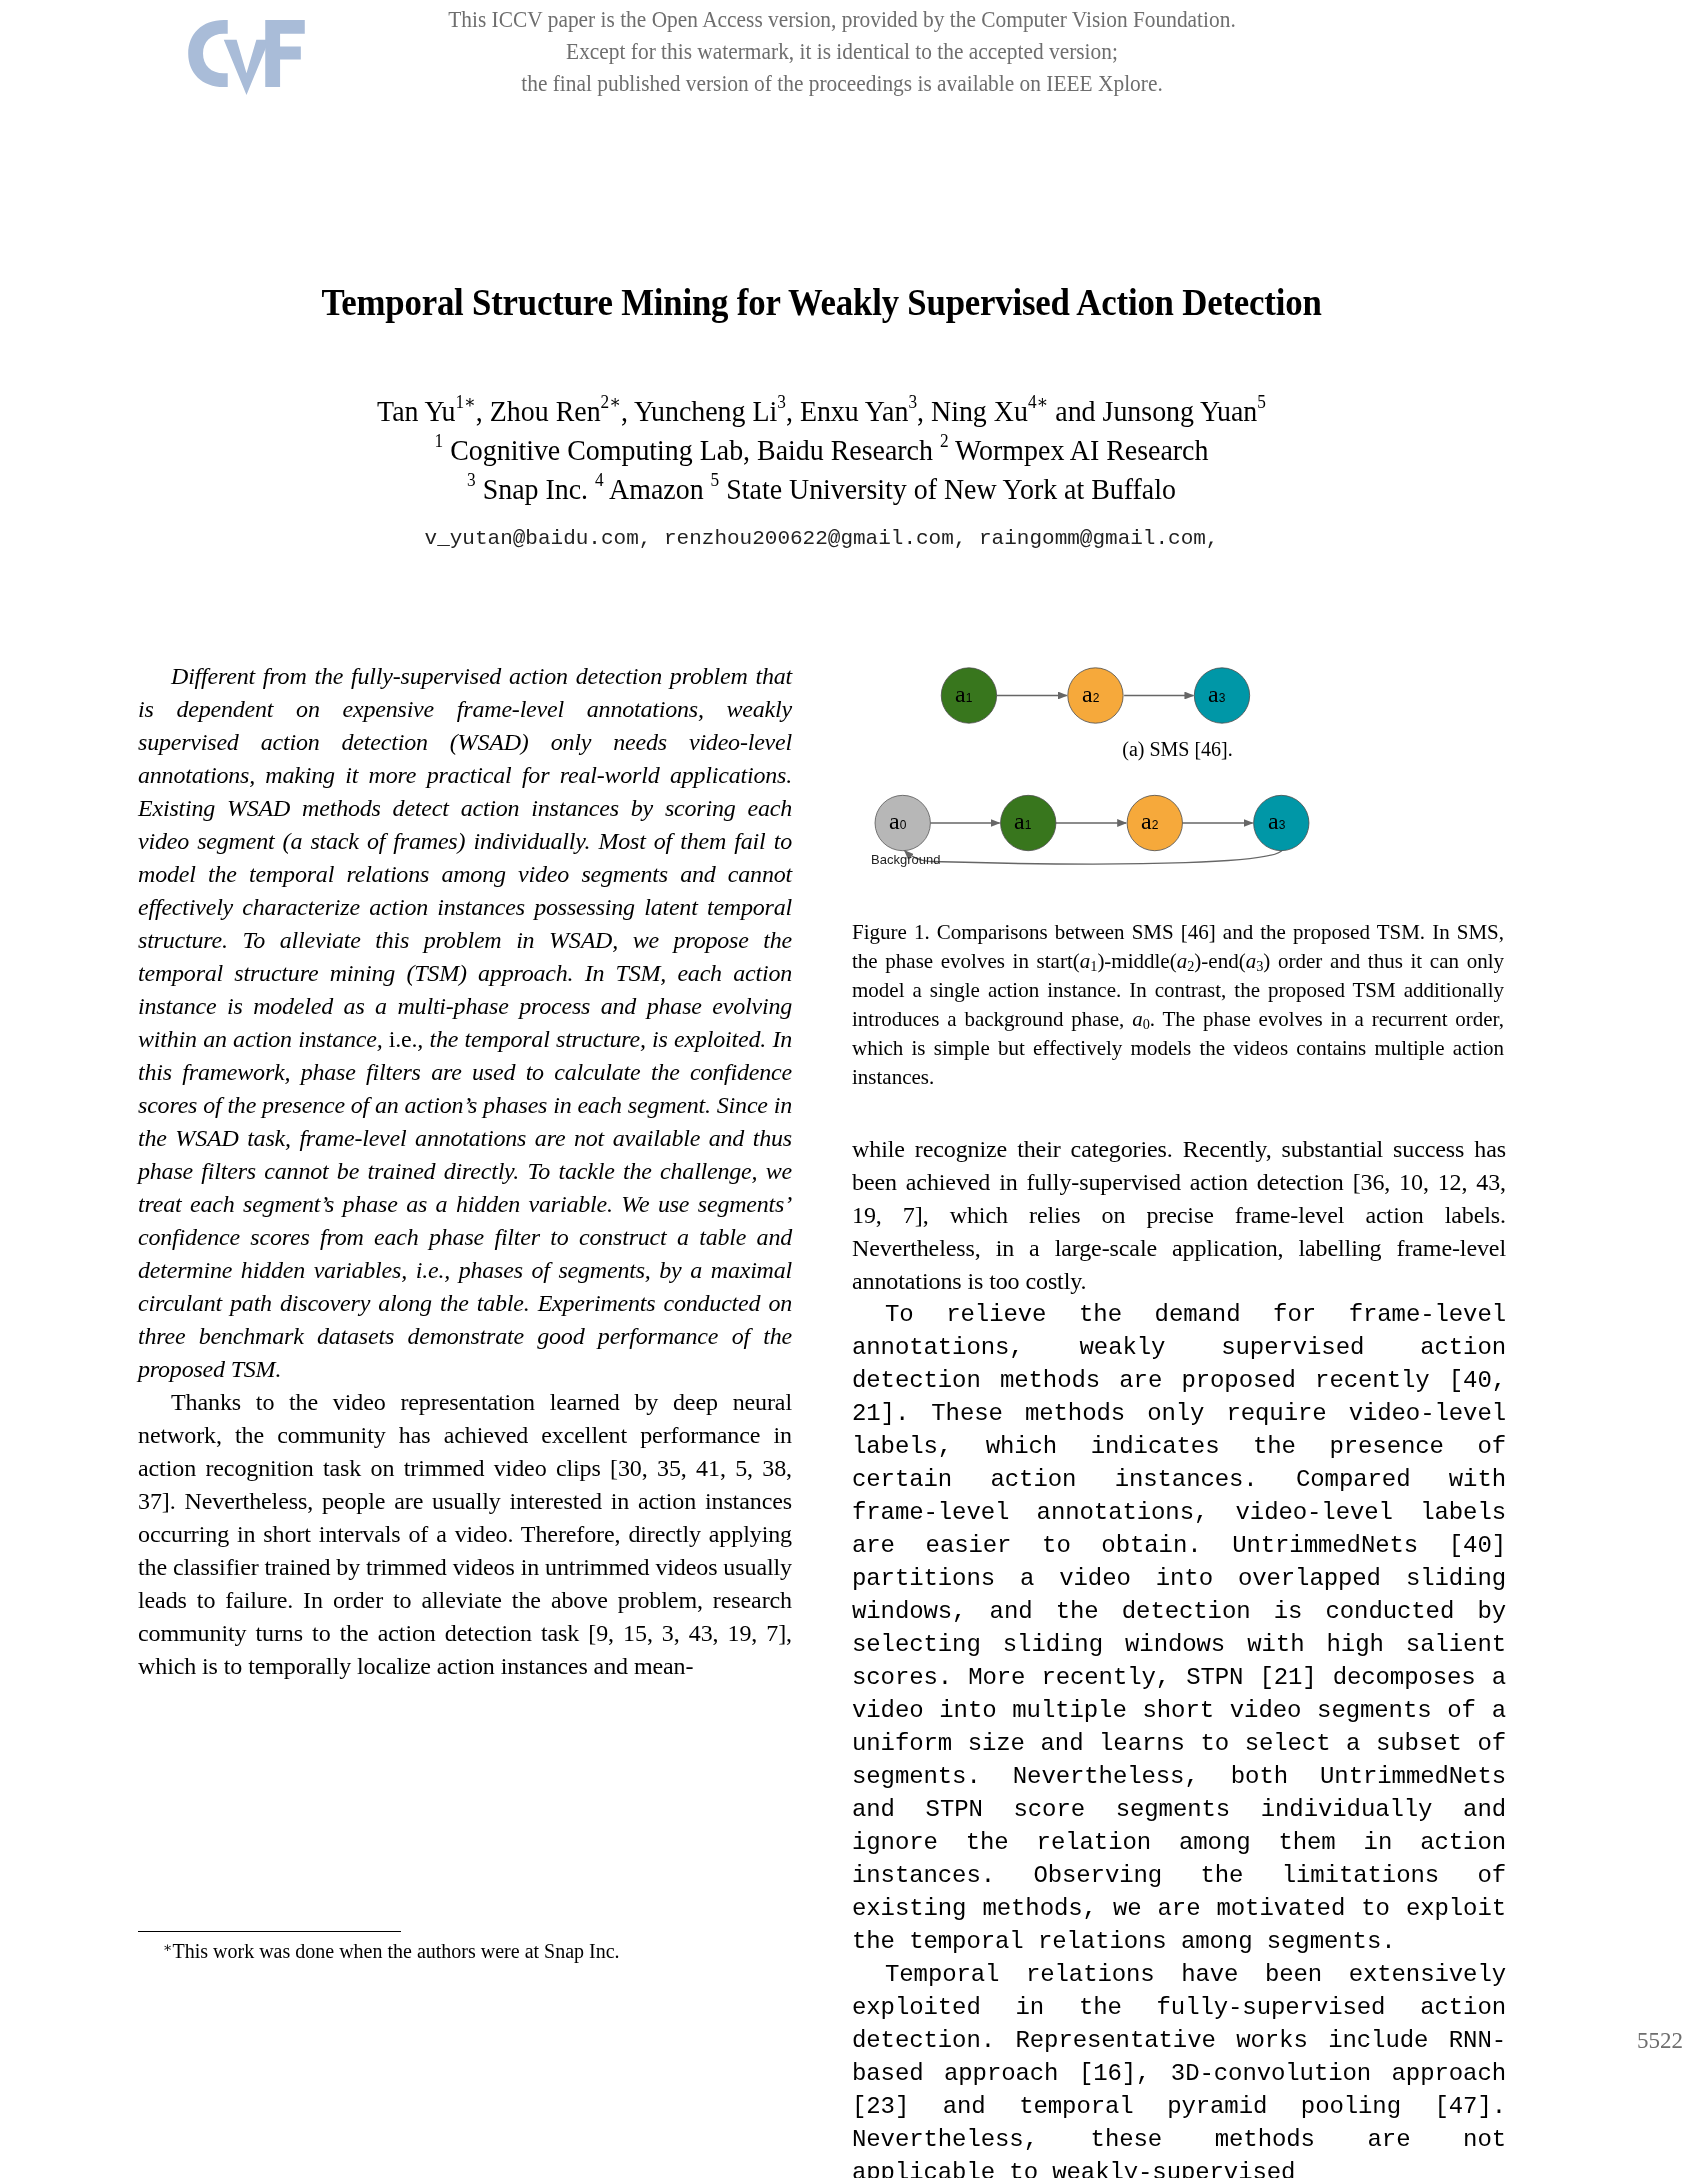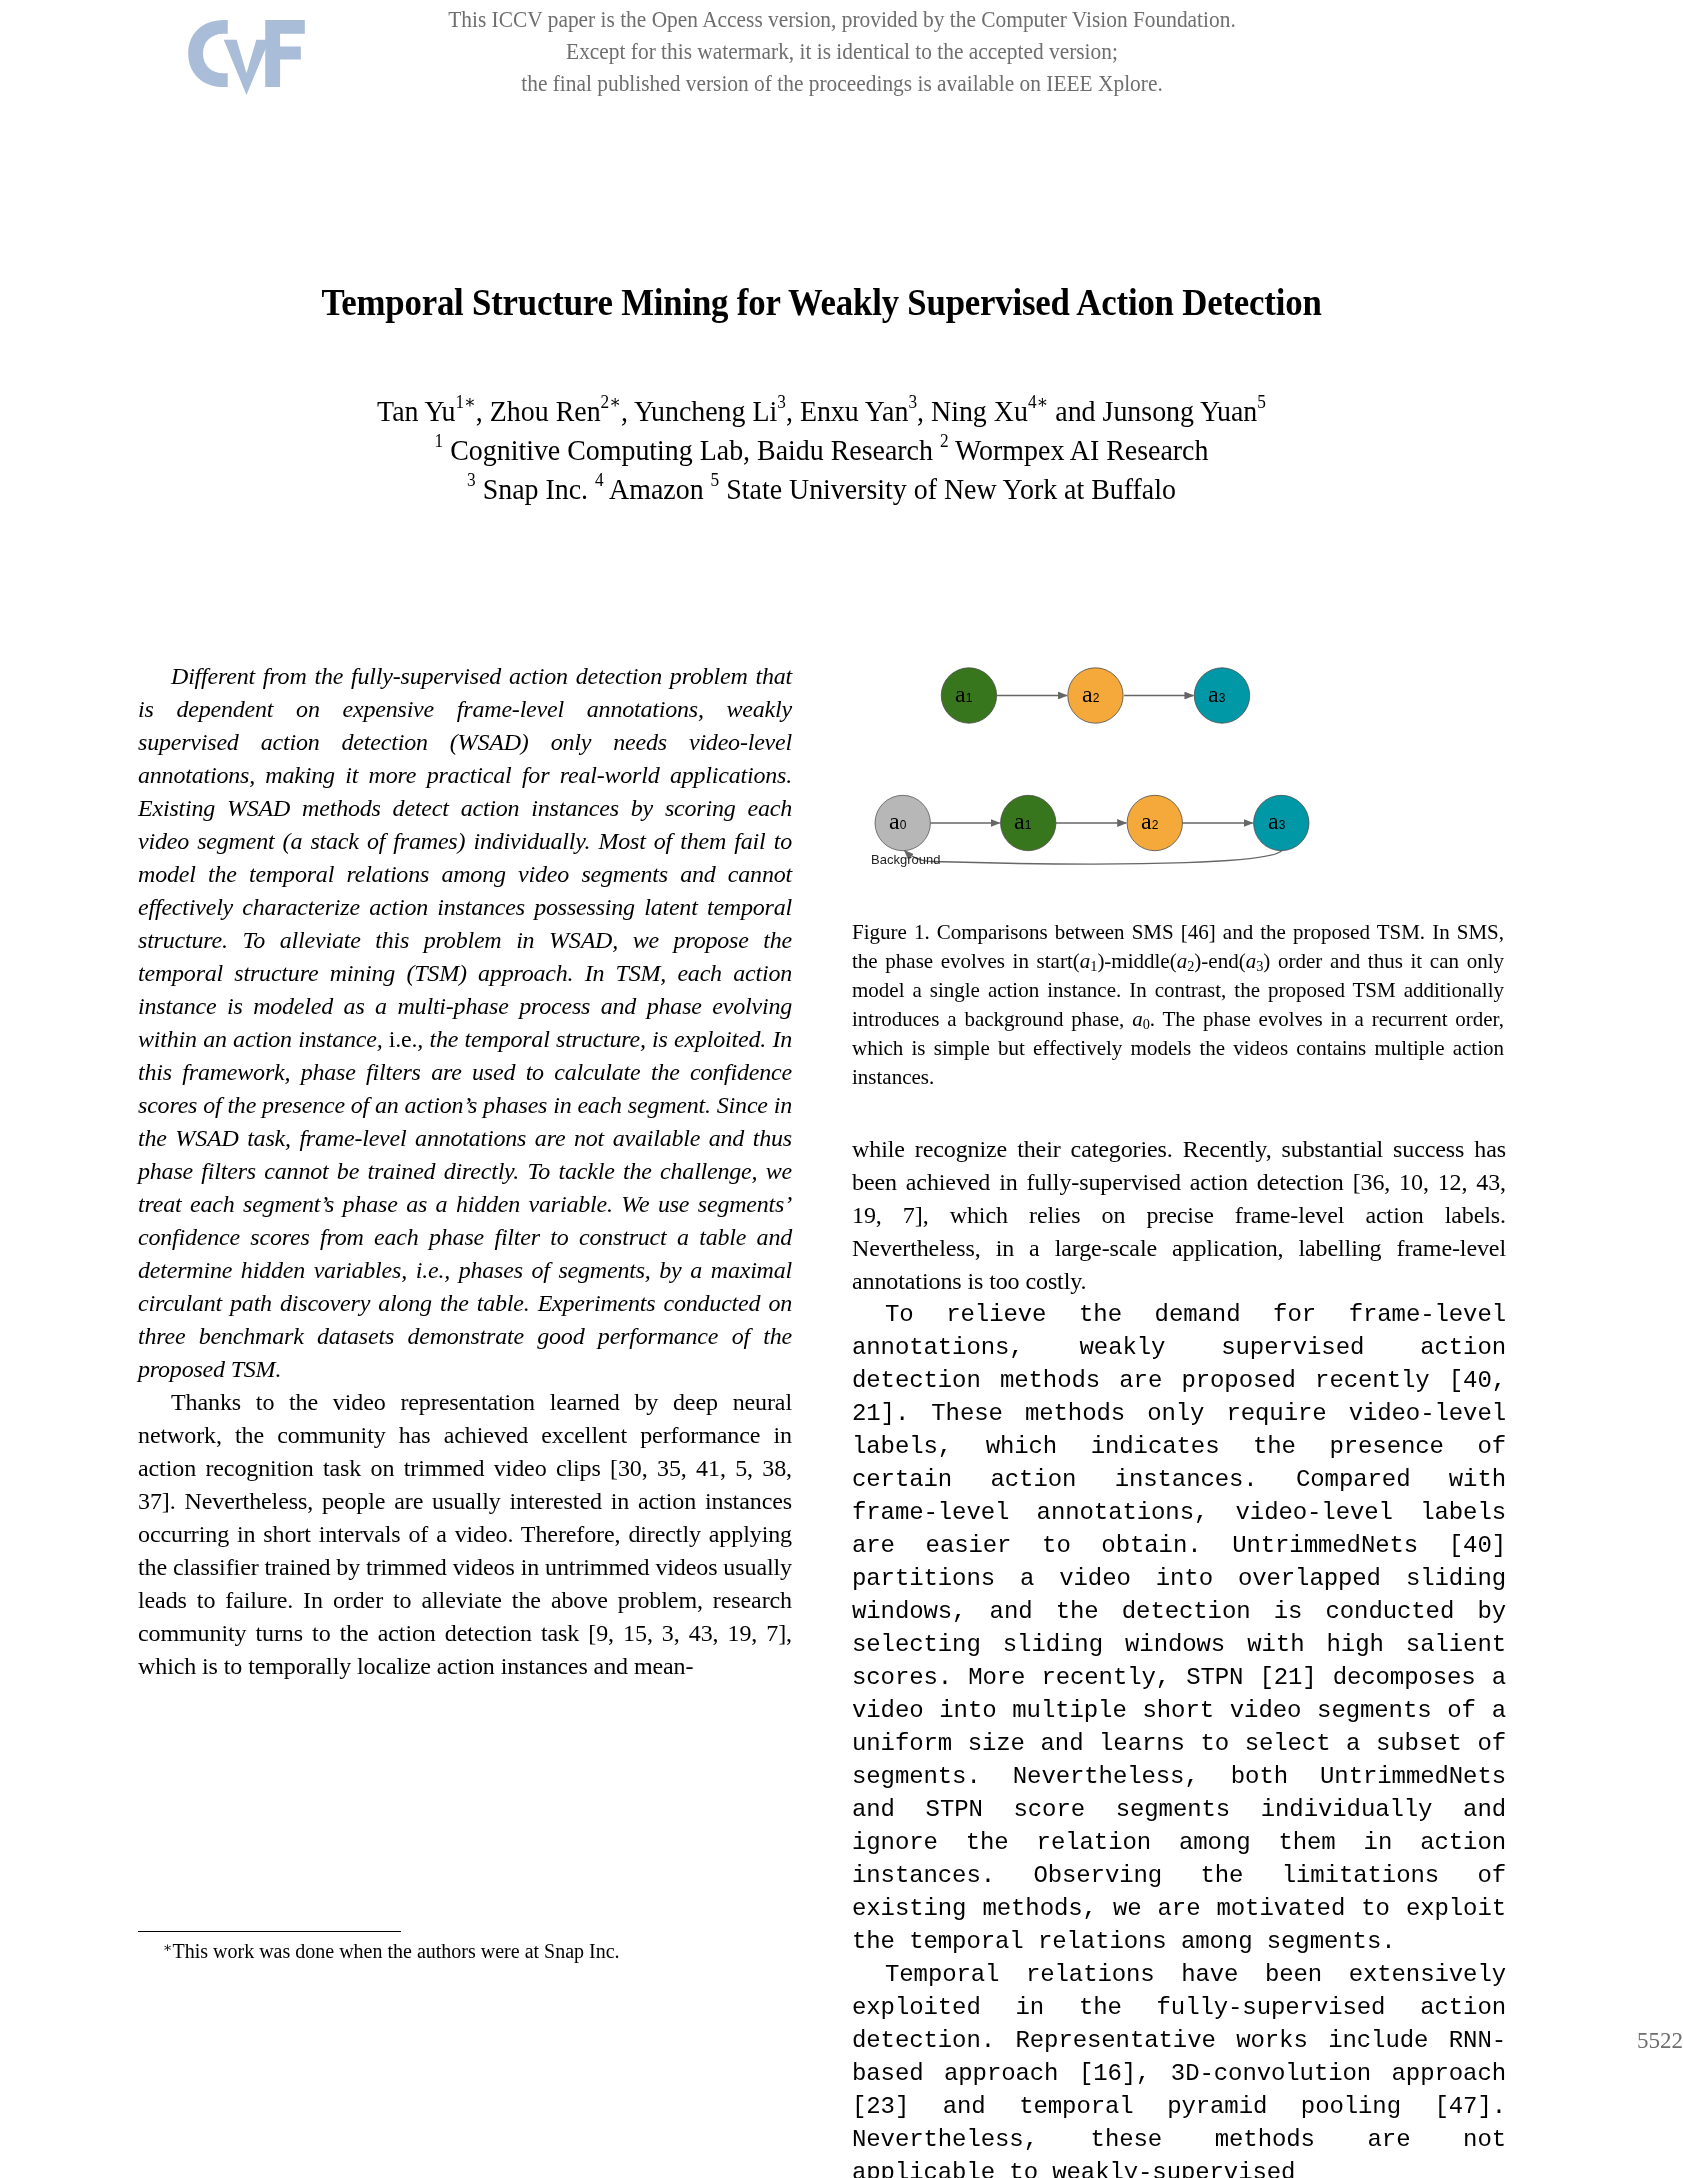--- a/index.html
+++ b/index.html
@@ -106,20 +106,21 @@
   </div>
   <div class="line">
     <sup>1</sup><span style="white-space:pre"> Cognitive Computing Lab, Baidu Research </span><sup>2</sup><span style="white-space:pre"> Wormpex AI Research</span>
   </div>
   <div class="line">
     <sup>3</sup><span style="white-space:pre"> Snap Inc. </span><sup>4</sup><span style="white-space:pre"> Amazon </span><sup>5</sup><span style="white-space:pre"> State University of New York at Buffalo</span>
   </div>
 </div>
 
 <div id="emails" class="abs">
+  <div>v_yutan@baidu.com, renzhou200622@gmail.com, raingomm@gmail.com,</div>
 </div>
 
 <div id="left-col" class="col">
   <p id="abstract-body" class="indent"><span>Different from the fully-supervised action detection problem that is dependent on expensive frame-level annotations, weakly supervised action detection (WSAD) only needs video-level annotations, making it more practical for real-world applications. Existing WSAD methods detect action instances by scoring each video segment (a stack of frames) individually. Most of them fail to model the temporal relations among video segments and cannot effectively characterize action instances possessing latent temporal structure. To alleviate this problem in WSAD, we propose the temporal structure mining (TSM) approach. In TSM, each action instance is modeled as a multi-phase process and phase evolving within an action instance, </span><span class="up">i.e.</span><span>, the temporal structure, is exploited. In this framework, phase filters are used to calculate the confidence scores of the presence of an action’s phases in each segment. Since in the WSAD task, frame-level annotations are not available and thus phase filters cannot be trained directly. To tackle the challenge, we treat each segment’s phase as a hidden variable. We use segments’ confidence scores from each phase filter to construct a table and determine hidden variables, i.e., phases of segments, by a maximal circulant path discovery along the table. Experiments conducted on three benchmark datasets demonstrate good performance of the proposed TSM.</span></p>
   <p class="indent body-text">Thanks to the video representation learned by deep neural network, the community has achieved excellent performance in action recognition task on trimmed video clips [30, 35, 41, 5, 38, 37]. Nevertheless, people are usually interested in action instances occurring in short intervals of a video. Therefore, directly applying the classifier trained by trimmed videos in untrimmed videos usually leads to failure. In order to alleviate the above problem, research community turns to the action detection task [9, 15, 3, 43, 19, 7], which is to temporally localize action instances and mean-</p>
 </div>
 
 <div id="footnote-rule" class="abs"></div>
 <div id="footnote" class="abs"><sup>∗</sup><span>This work was done when the authors were at Snap Inc.</span></div>
 
@@ -147,20 +148,21 @@
       <circle cx="52" cy="172" r="28" fill="#b7b7b7" stroke="#555" stroke-width="0.8"></circle>
       <circle cx="179" cy="172" r="28" fill="#38761d" stroke="#4a4a4a" stroke-width="0.8"></circle>
       <circle cx="307" cy="172" r="28" fill="#f6a93b" stroke="#4a4a4a" stroke-width="0.8"></circle>
       <circle cx="435" cy="172" r="28" fill="#0097a7" stroke="#4a4a4a" stroke-width="0.8"></circle>
     </g>
   </svg>
 
   <div class="abs" style="left:104px;top:28px;font-size:24px;"><span>a</span><span style="font-family:'Liberation Sans',sans-serif;font-size:12px;">1</span></div>
   <div class="abs" style="left:231px;top:28px;font-size:24px;"><span>a</span><span style="font-family:'Liberation Sans',sans-serif;font-size:12px;">2</span></div>
   <div class="abs" style="left:357px;top:28px;font-size:24px;"><span>a</span><span style="font-family:'Liberation Sans',sans-serif;font-size:12px;">3</span></div>
+  <div class="caption-sub" style="left:0;top:83px;">(a)  SMS [46].</div>
 
   <div class="abs" style="left:38px;top:155px;font-size:24px;"><span>a</span><span style="font-family:'Liberation Sans',sans-serif;font-size:12px;">0</span></div>
   <div class="abs" style="left:163px;top:155px;font-size:24px;"><span>a</span><span style="font-family:'Liberation Sans',sans-serif;font-size:12px;">1</span></div>
   <div class="abs" style="left:290px;top:155px;font-size:24px;"><span>a</span><span style="font-family:'Liberation Sans',sans-serif;font-size:12px;">2</span></div>
   <div class="abs" style="left:417px;top:155px;font-size:24px;"><span>a</span><span style="font-family:'Liberation Sans',sans-serif;font-size:12px;">3</span></div>
   <div class="abs" style="left:20px;top:199px;font-family:'Liberation Sans',sans-serif;font-size:13px;color:#222;">Background</div>
 </div>
 
 <div id="fig-caption" class="abs"><span>Figure 1. Comparisons between SMS [46] and the proposed TSM. In SMS, the phase evolves in start(</span><i>a</i><sub>1</sub><span>)-middle(</span><i>a</i><sub>2</sub><span>)-end(</span><i>a</i><sub>3</sub><span>) order and thus it can only model a single action instance.  In contrast, the proposed TSM additionally introduces a background phase, </span><i>a</i><sub>0</sub><span>.  The phase evolves in a recurrent order, which is simple but effectively models the videos contains multiple action instances.</span></div>
 

